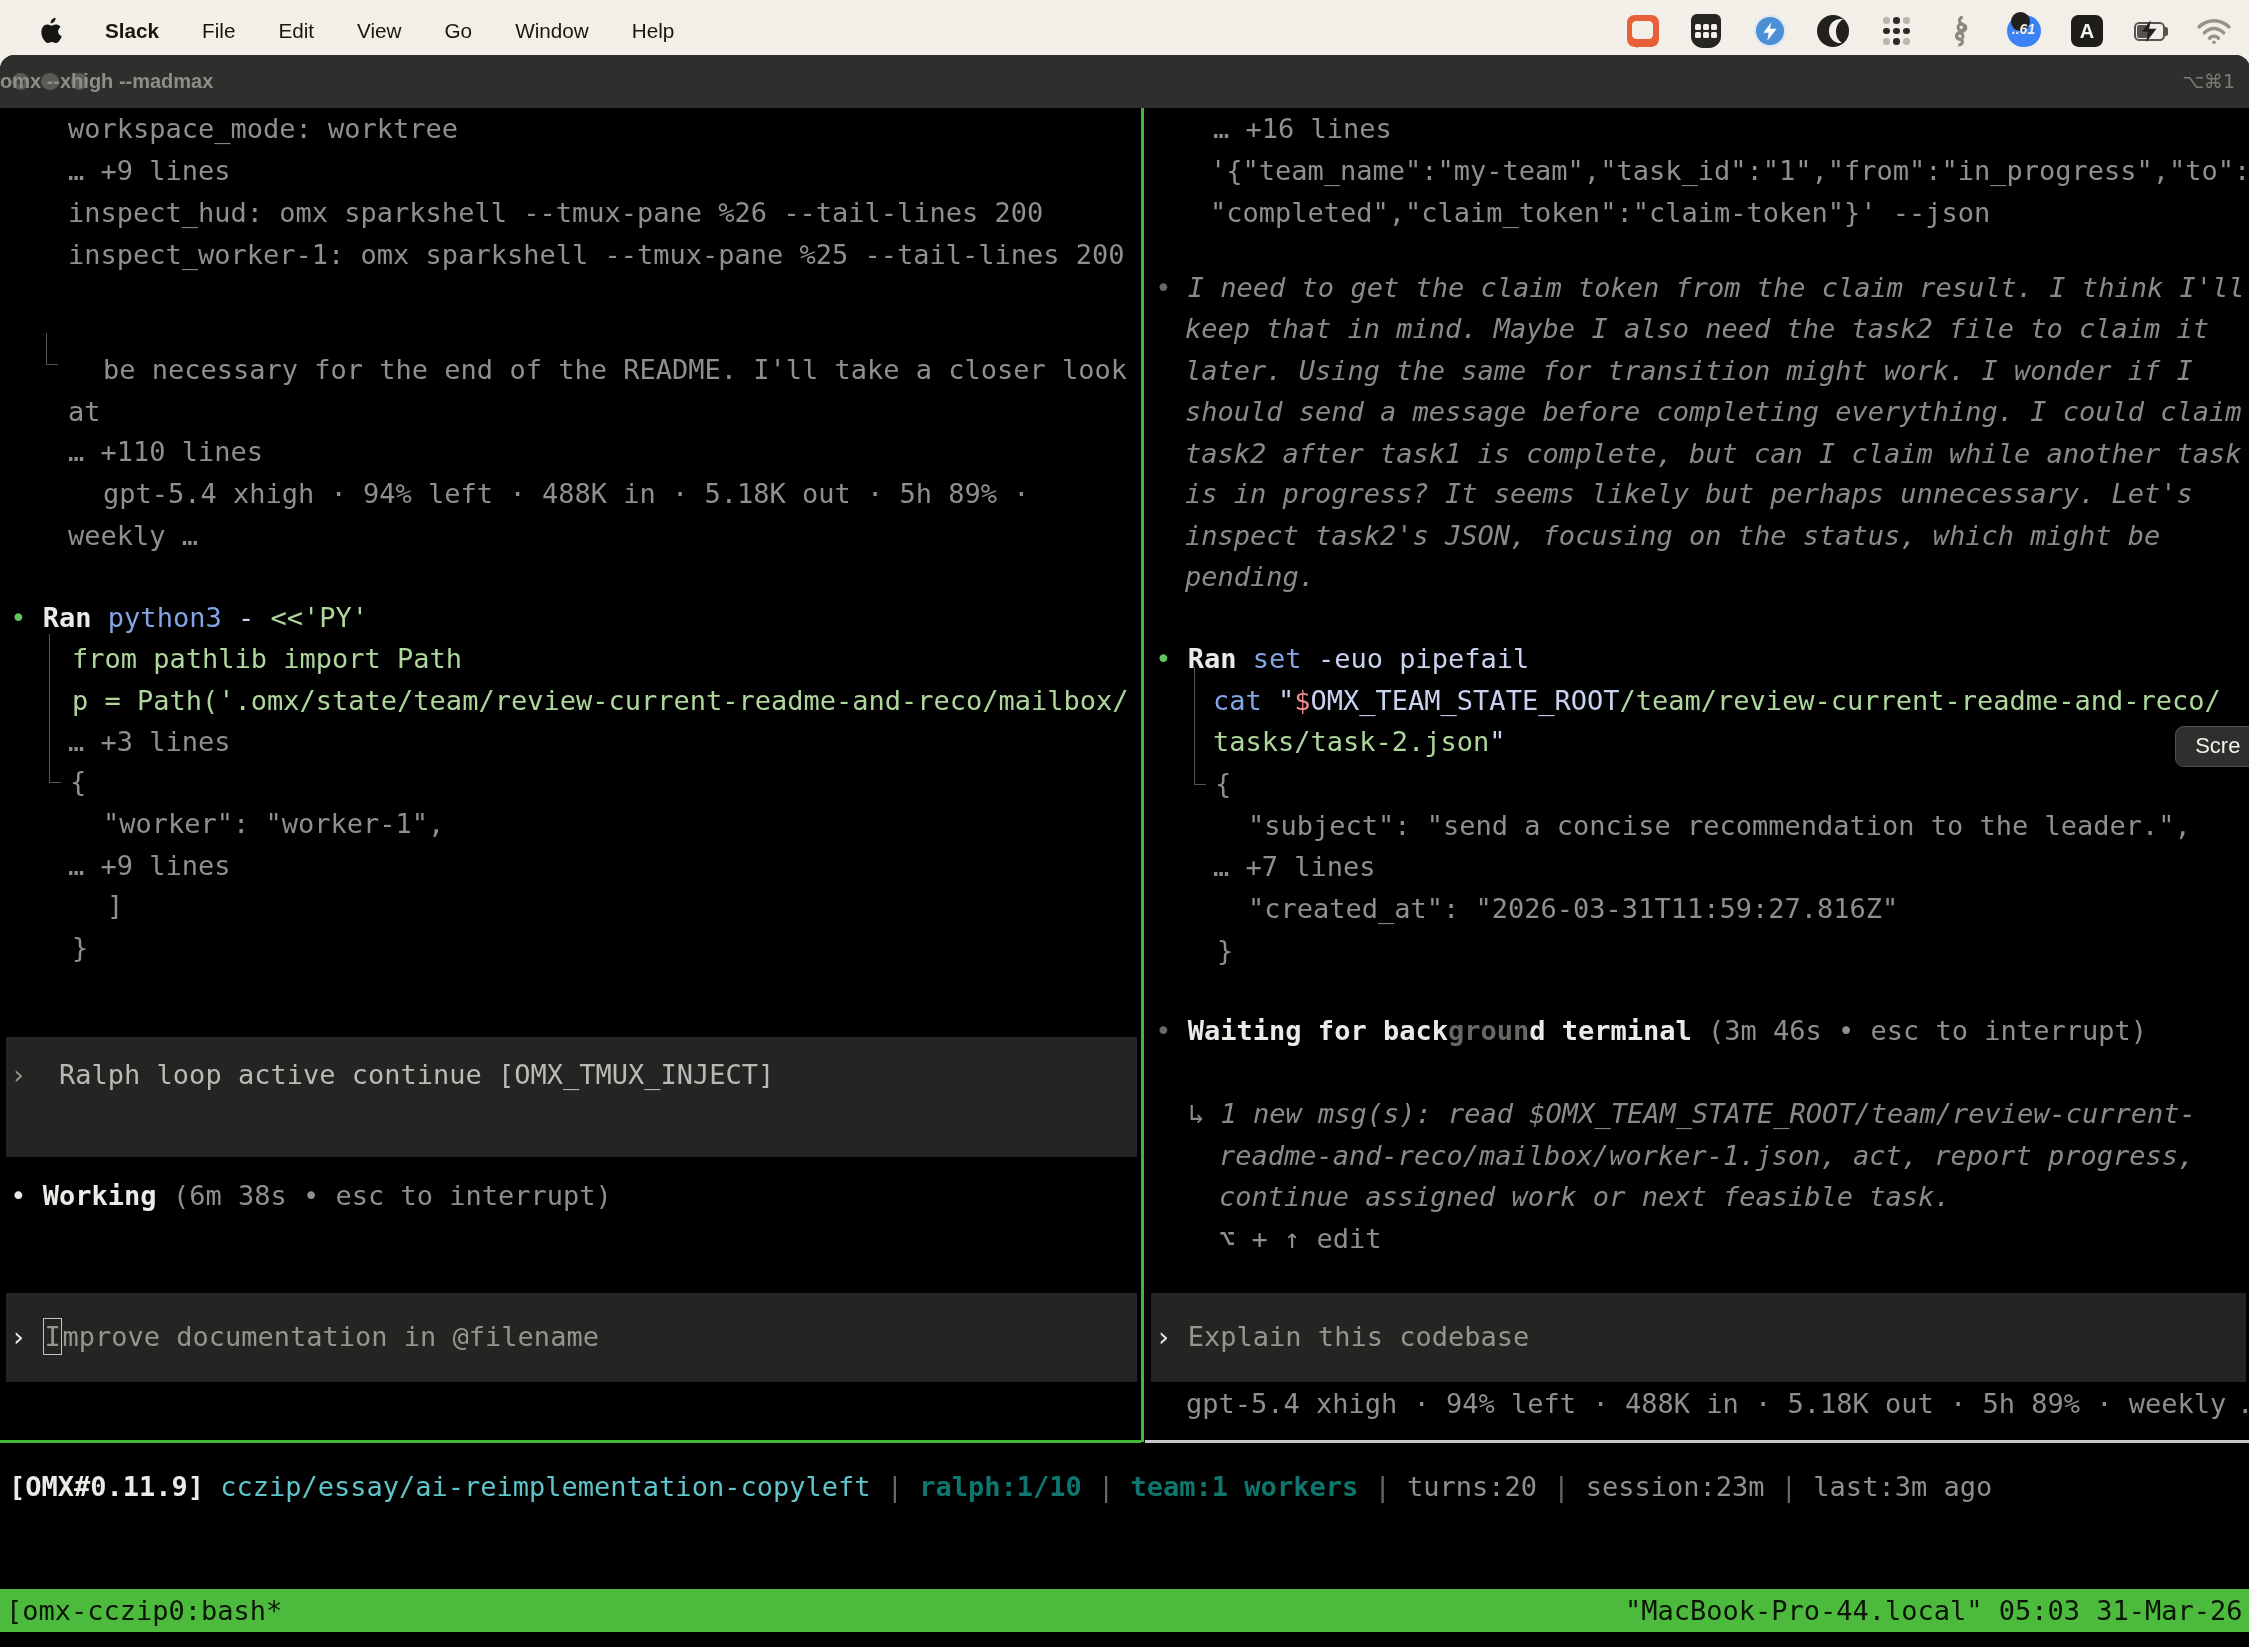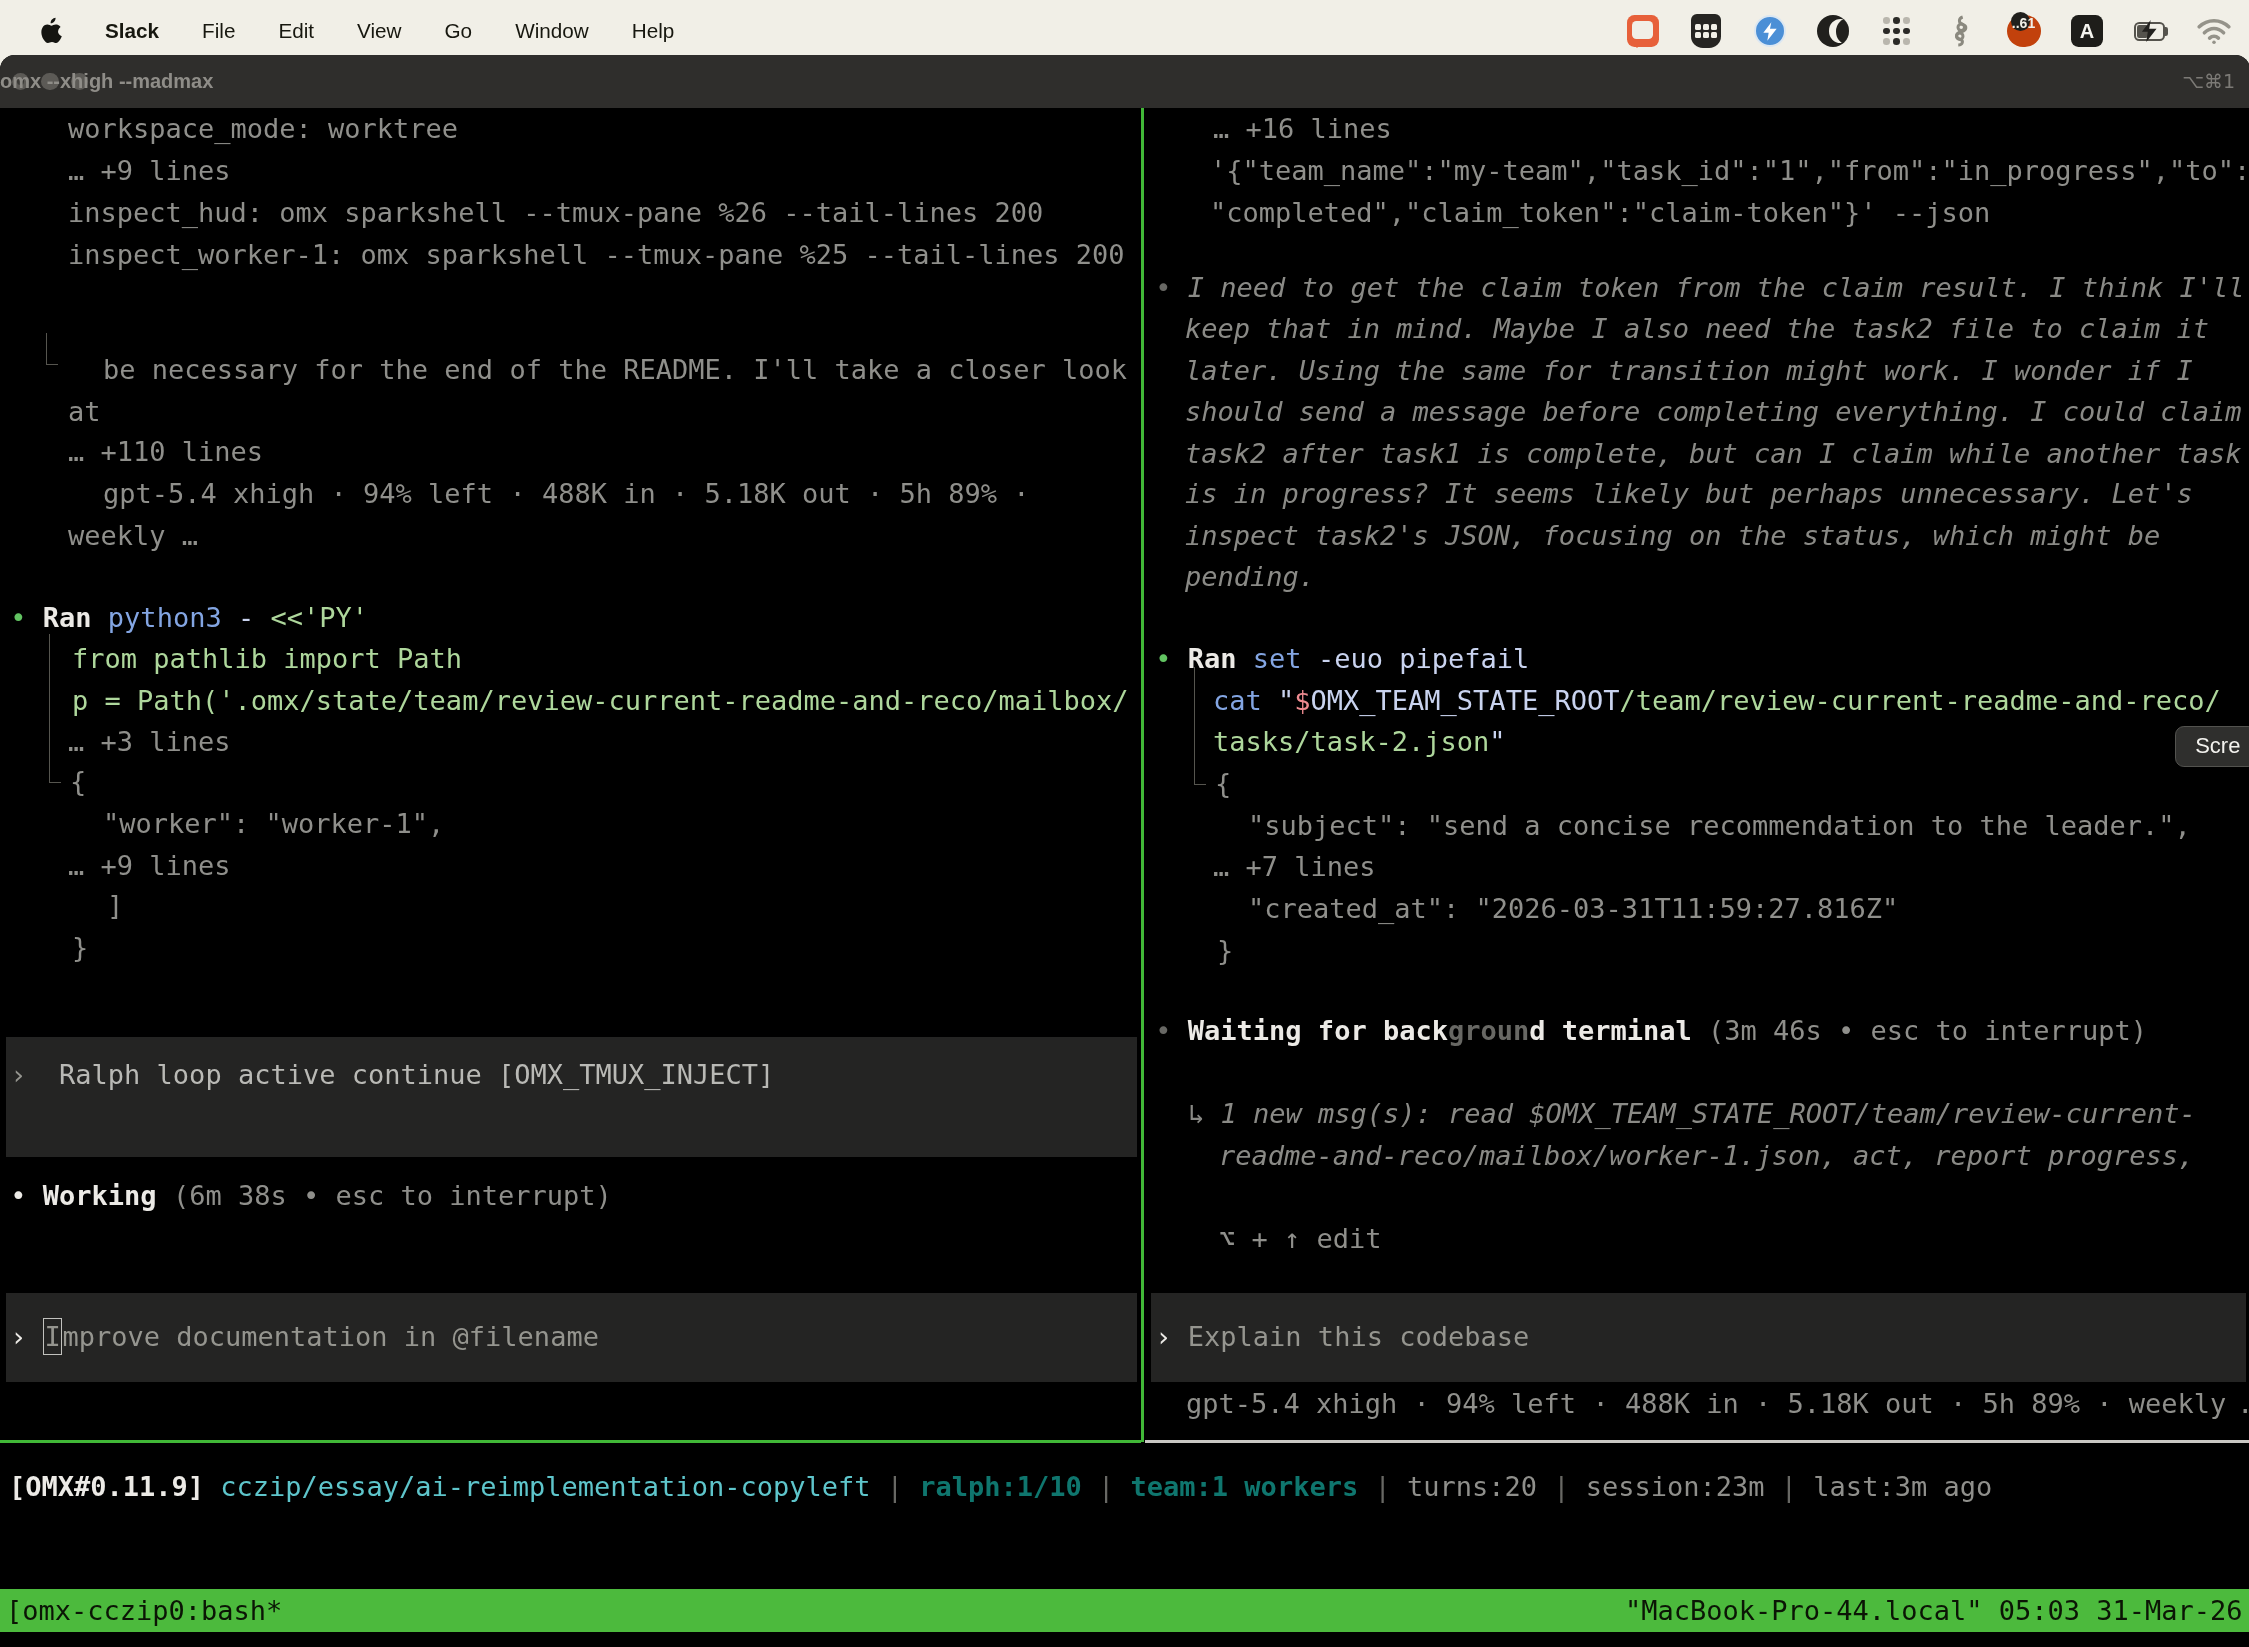--- a/index.html
+++ b/index.html
@@ -32,22 +32,22 @@
   .ic-pulse { width:32px; height:32px; background:#4b8fd6; border:2.2px solid #dbe7f2; border-radius:50%;
               display:flex; align-items:center; justify-content:center; }
   .ic-moon { width:32px; height:32px; background:#21201d; border-radius:50%; position:relative; overflow:hidden; }
   .ic-moon::before { content:""; position:absolute; left:11.8px; top:4.4px; width:23.6px; height:23.6px;
                      background:#f1efe7; border-radius:50%; }
   .ic-moon::after { content:""; position:absolute; left:19px; top:3px; width:25px; height:26.6px;
                     background:#21201d; border-radius:50%; }
   .ic-dots { display:grid; grid-template-columns:repeat(3,6.6px); grid-auto-rows:6.6px; gap:3.7px; }
   .ic-dots i { border-radius:50%; }
   .ic-dots i.l { background:#b9b6ad; } .ic-dots i.d { background:#2b2a27; }
-  .ic-count { width:37px; height:32px; background:#c2410c; border-radius:16px;
-              display:flex; align-items:flex-start; justify-content:center; position:relative; }
+  .ic-count { width:37px; height:32px; background:#3b82f6; border-radius:16px;
+              display:flex; align-items:center; justify-content:center; position:relative;font-style:italic; }
   .ic-count::before { content:""; position:absolute; top:-3px; left:4.4px; width:19px; height:19px;
                       background:#21201d; border-radius:50%; }
   .ic-count span { color:#f1efe7; font-size:14px; font-weight:700; padding-bottom:4.4px; position:relative; }
   .ic-letter { width:32px; height:32px; background:#1e1d1a; border-radius:7.4px;
                display:flex; align-items:center; justify-content:center; }
   .ic-letter span { color:#f5f4ef; font-size:20px; font-weight:700; }
   .ic-batt { position:relative; width:35px; height:19px; }
   .ic-batt .shell { position:absolute; left:0; top:0; width:31px; height:19px;
                     border:2.2px solid #55534d; border-radius:5.2px; }
   .ic-batt .fill { position:absolute; left:3px; top:3px; width:11.8px; height:13.3px;
@@ -279,20 +279,21 @@
         <div class="tl gy" style="top:655px; left:70px">{</div>
         <div class="tl gy" style="top:697px; left:103px">"subject": "send a concise recommendation to the leader.",</div>
         <div class="tl gy" style="top:738px; left:68px">… +7 lines</div>
         <div class="tl gy" style="top:780px; left:103px">"created_at": "2026-03-31T11:59:27.816Z"</div>
         <div class="tl gy" style="top:822px; left:72px">}</div>
 
         <div class="tl" style="top:902px; left:10.3px"><span class="dim">•</span><span> </span><span class="w bold">Waiting for back</span><span class="dim bold">groun</span><span class="w bold">d terminal</span><span class="gy"> (3m 46s • esc to interrupt)</span></div>
 
         <div class="tl it" style="top:985px; left:43px">↳ 1 new msg(s): read $OMX_TEAM_STATE_ROOT/team/review-current-</div>
         <div class="tl it" style="top:1027px; left:74px">readme-and-reco/mailbox/worker-1.json, act, report progress,</div>
+        <div class="tl it" style="top:1068px; left:74px">continue assigned work or next feasible task.</div>
         <div class="tl gy" style="top:1110px; left:74px">⌥ + ↑ edit</div>
 
         <div class="band" style="top:1185px; height:89px"></div>
         <div class="tl" style="top:1208px; left:10.3px"><span class="w">›</span><span> </span><span class="band-dim">Explain this codebase</span></div>
 
         <div class="tl gy" style="top:1275px; left:41px">gpt-5.4 xhigh · 94% left · 488K in · 5.18K out · 5h 89% · weekly …</div>
       </div>
 
       <div class="divider"></div>
       <div class="pborder greenb"></div>

